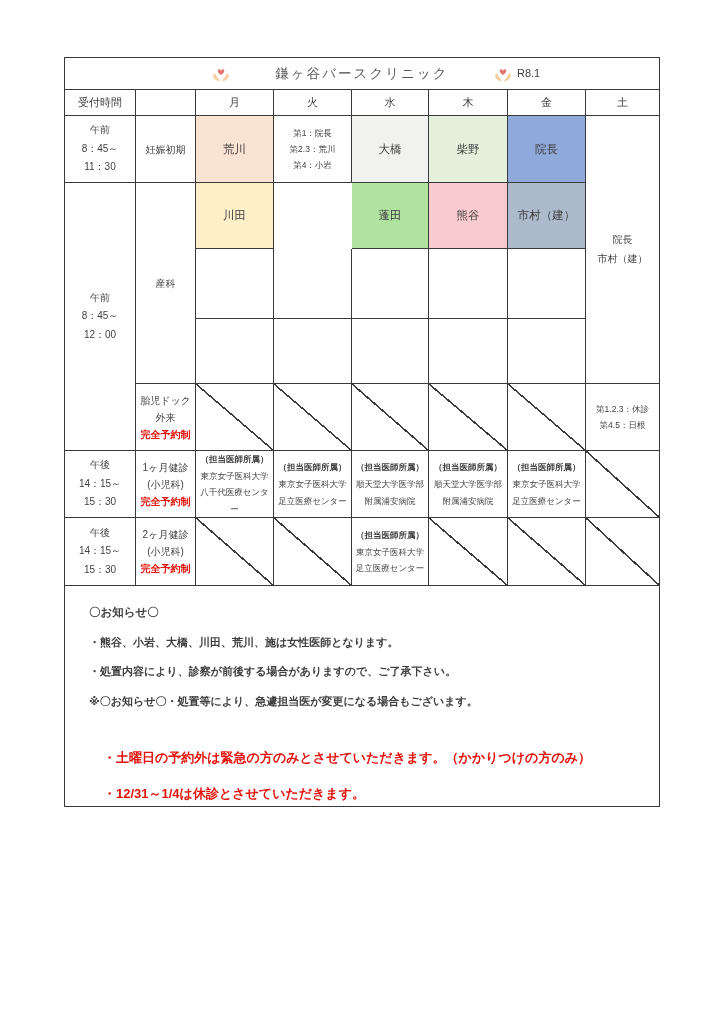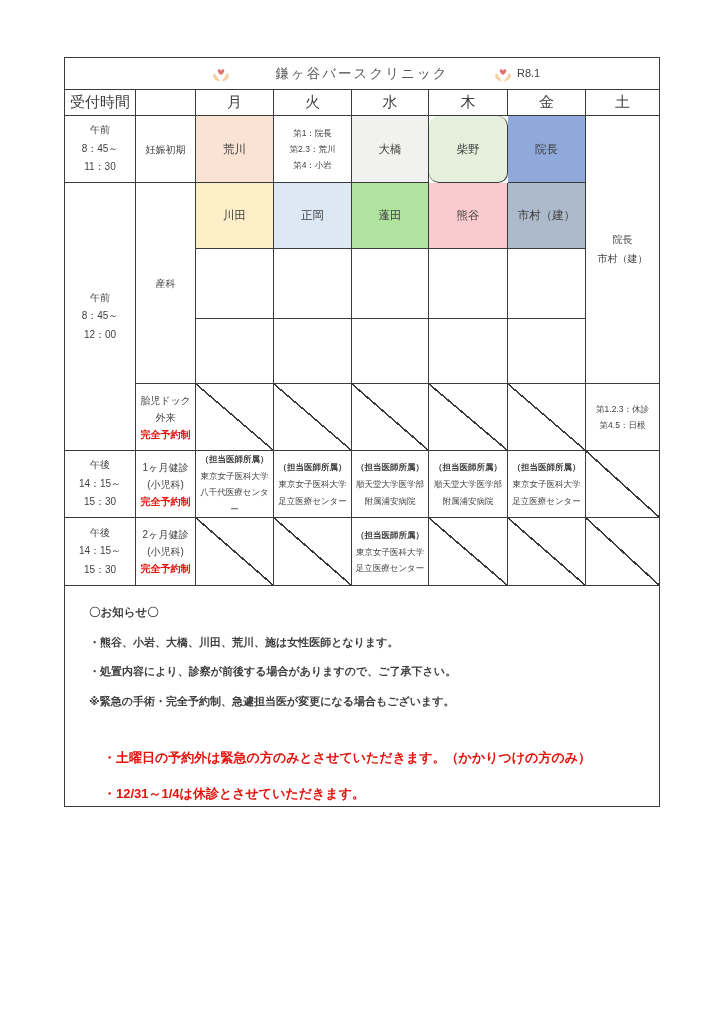--- a/index.html
+++ b/index.html
@@ -18,21 +18,21 @@
   .c {
     border-right:1px solid #3a3a3a; border-bottom:1px solid #3a3a3a;
     display:flex; flex-direction:column; align-items:center; justify-content:center;
     text-align:center; white-space:pre-line; font-size:11px; line-height:1.75;
     overflow:hidden; box-sizing:border-box;
   }
   .lc { border-right:none; }
   .title-row { flex-direction:row; gap:7px; position:relative; }
   .title-text { font-size:13.5px; letter-spacing:2px; color:#595959; }
   .version { position:absolute; left:452px; top:50%; transform:translateY(-50%); font-size:11px; color:#3f3f3f; }
-  .hd { font-size:15px; }
+  .hd { font-size:11px; }
   .name { font-size:11.5px; }
   .small { font-size:8.5px; line-height:1.9; }
   .time { font-size:10px; line-height:1.85; }
   .dept { font-size:10px; line-height:1.7; }
   .red { color:#e3120b; font-weight:700; }
   .dept .red { font-size:10px; }
   .aff-label { font-size:8.5px; font-weight:700; line-height:2.0; }
   .aff-org { font-size:8.5px; line-height:1.9; }
   .diag {
     background:linear-gradient(to top right,
@@ -93,31 +93,30 @@
 
   <div class="c time" style="grid-column:1; grid-row:3;">午前
 8：45～
 11：30</div>
   <div class="c dept" style="grid-column:2; grid-row:3;">妊娠初期</div>
   <div class="c name bg-peach" style="grid-column:3; grid-row:3;">荒川</div>
   <div class="c small" style="grid-column:4; grid-row:3;">第1：院長
 第2.3：荒川
 第4：小岩</div>
   <div class="c name bg-gray" style="grid-column:5; grid-row:3;">大橋</div>
-  <div class="c name bg-pgreen" style="grid-column:6; grid-row:3;border-radius:10px;">柴野</div>
+  <div class="c name bg-pgreen" style="grid-column:6; grid-row:3;">柴野</div>
   <div class="c name bg-blue" style="grid-column:7; grid-row:3;">院長</div>
   <div class="c time lc" style="grid-column:8; grid-row:3/7;">院長
 市村（建）</div>
 
   <div class="c time" style="grid-column:1; grid-row:4/8;">午前
 8：45～
 12：00</div>
   <div class="c dept" style="grid-column:2; grid-row:4/7;">産科</div>
   <div class="c name bg-cream" style="grid-column:3; grid-row:4;">川田</div>
-  <div class="c name bg-lblue" style="grid-column:4; grid-row:4;">正岡</div>
   <div class="c name bg-green" style="grid-column:5; grid-row:4;">蓬田</div>
   <div class="c name bg-pink" style="grid-column:6; grid-row:4;">熊谷</div>
   <div class="c name bg-bgray" style="grid-column:7; grid-row:4;">市村（建）</div>
 
   <div class="c" style="grid-column:3; grid-row:5;"></div>
   <div class="c" style="grid-column:4; grid-row:5;"></div>
   <div class="c" style="grid-column:5; grid-row:5;"></div>
   <div class="c" style="grid-column:6; grid-row:5;"></div>
   <div class="c" style="grid-column:7; grid-row:5;"></div>
 
@@ -191,19 +190,19 @@
 足立医療センター</span>
   </div>
   <div class="c diag" style="grid-column:6; grid-row:9;"></div>
   <div class="c diag" style="grid-column:7; grid-row:9;"></div>
   <div class="c diag lc" style="grid-column:8; grid-row:9;"></div>
 
   <div class="c lc notes" style="grid-column:1/9; grid-row:10;gap:10px;">
     <div class="notes-heading">〇お知らせ〇</div>
     <div class="note-line">・熊谷、小岩、大橋、川田、荒川、施は女性医師となります。</div>
     <div class="note-line">・処置内容により、診察が前後する場合がありますので、ご了承下さい。</div>
-    <div class="note-line">※緊急の手術・完全予約制、急遽担当医が変更になる場合もございます。</div>
+    <div class="note-line">※〇お知らせ〇・処置等により、急遽担当医が変更になる場合もございます。</div>
     <div class="notes-gap"></div>
     <div class="red-note">・土曜日の予約外は緊急の方のみとさせていただきます。（かかりつけの方のみ）</div>
     <div class="red-note">・12/31～1/4は休診とさせていただきます。</div>
   </div>
 
 </div>
 
 </body></html>

